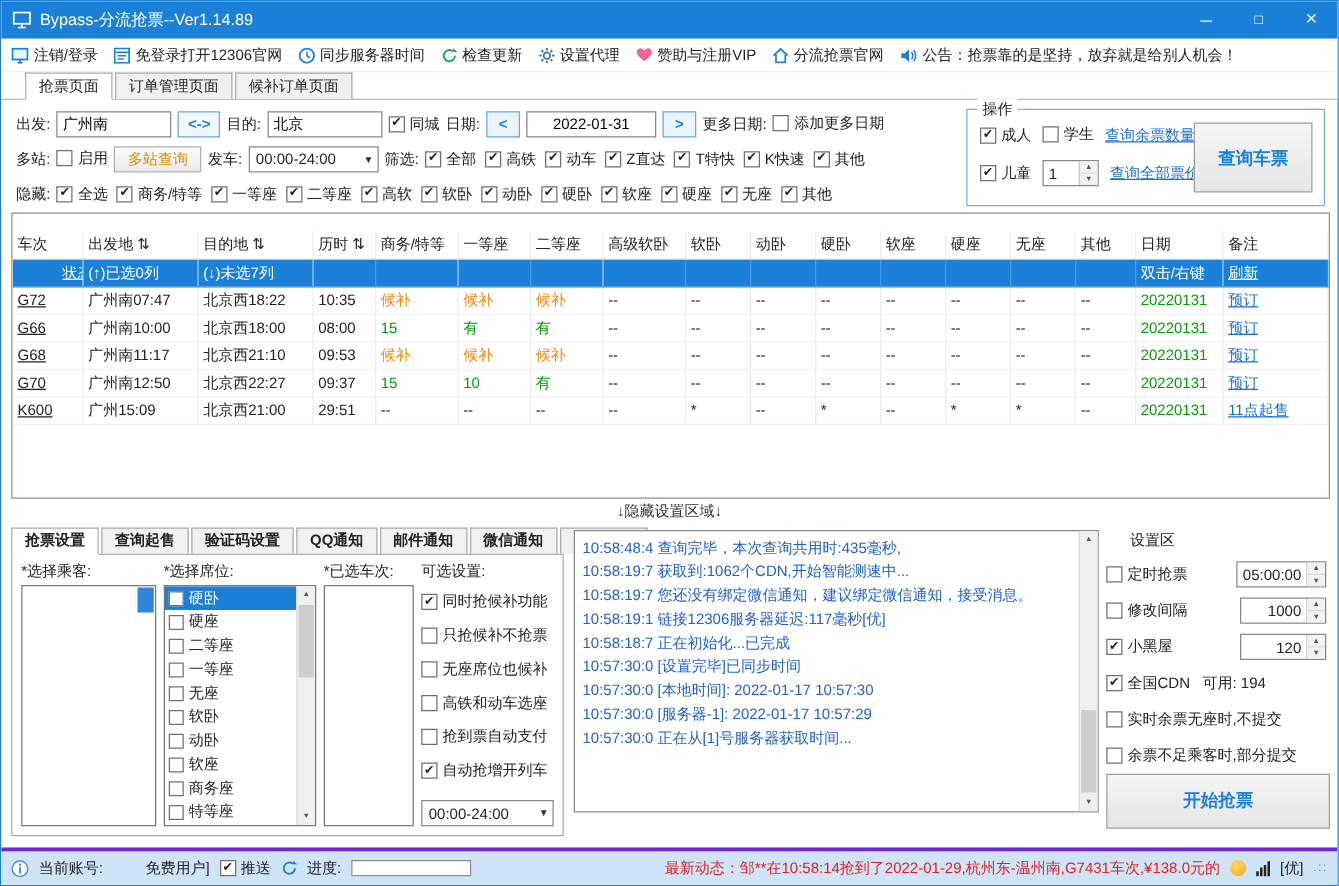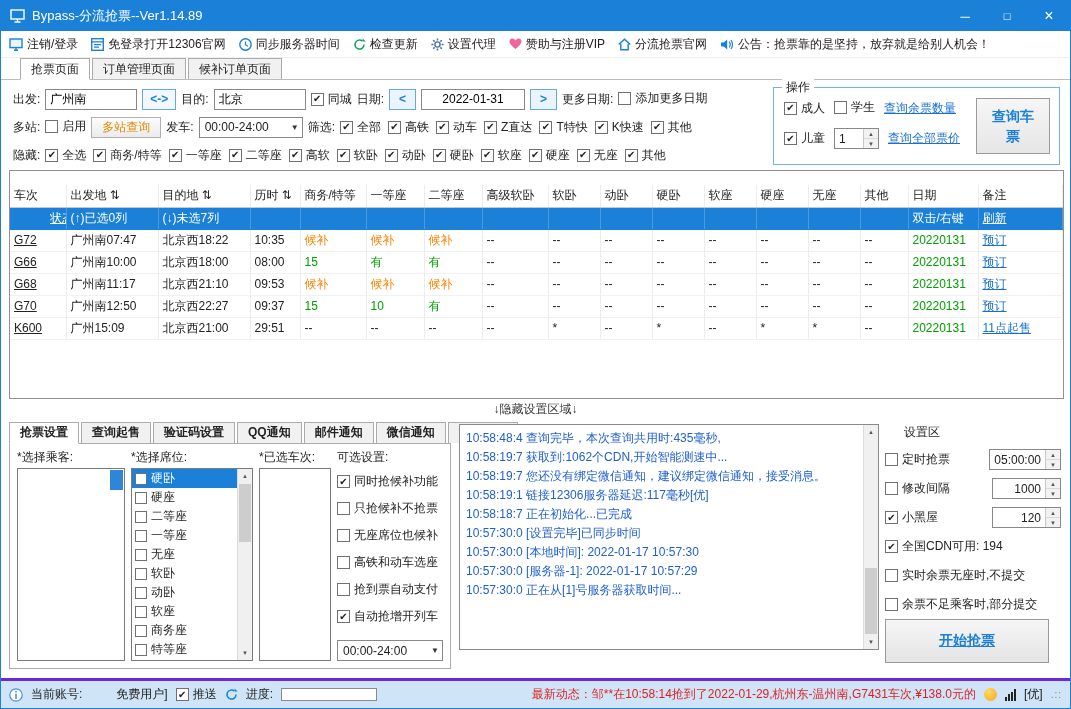--- a/index.html
+++ b/index.html
@@ -50,21 +50,21 @@
 .sa{flex:1;display:flex;align-items:center;justify-content:center;font-size:6px;color:#555;background:#f2f2f2;}
 .sa:first-child{border-bottom:1px solid #d8d8d8;}
 
 
 .groupbox{position:absolute;left:772px;top:86px;width:287px;height:78px;border:1px solid #74b2e8;background:#fff;}
 .legend{position:absolute;top:-9px;left:8px;background:#fff;padding:0 4px;}
 .op-row{position:absolute;left:10px;display:flex;align-items:center;gap:9px;}
 .op-r1{top:11px;}
 .op-r2{top:40px;}
 .link{color:#1a6fd4;text-decoration:underline;}
-.btn-query{position:absolute;right:9px;top:10px;width:74px;height:56px;border:1px solid #9a9a9a;background:linear-gradient(#f6f6f6,#e6e6e6);color:#1a80d8;font-weight:bold;font-size:14px;display:flex;align-items:center;justify-content:center;text-align:center;line-height:20px;padding:0 14px;}
+.btn-query{position:absolute;right:9px;top:10px;width:95px;height:56px;border:1px solid #9a9a9a;background:linear-gradient(#f6f6f6,#e6e6e6);color:#1a80d8;font-weight:bold;font-size:14px;display:flex;align-items:center;justify-content:center;text-align:center;line-height:20px;padding:0 14px;}
 
 
 .grid{position:absolute;left:8px;top:169px;width:1055px;height:229px;border:1px solid #919191;background:#fff;overflow:hidden;}
 .grid table{width:100%;border-collapse:collapse;table-layout:fixed;margin-top:14px;}
 .grid th,.grid td{height:22px;padding:0 4px;font-weight:normal;text-align:left;white-space:nowrap;overflow:hidden;border-right:1px solid #ececec;border-bottom:1px solid #f1f1f1;font-size:12px;}
 .grid thead th{border-bottom:1px solid #c8c8c8;background:#fff;}
 tr.sel td{background:#1a80d8;color:#fff;border-right-color:#4a9ae2;border-bottom-color:#1a80d8;}
 td.u{text-decoration:underline;padding-left:40px;}
 td.c-red{color:#ff6a4a;text-decoration:underline;}
 td.c-train{text-decoration:underline;}
@@ -104,22 +104,22 @@
 .out-box{position:absolute;left:458px;top:423px;width:420px;height:226px;border:1px solid #8a8a8a;background:#fff;}
 .out-lines{position:absolute;left:6px;top:4px;right:17px;bottom:2px;overflow:hidden;}
 .out-line{color:#1f5fd0;line-height:19px;white-space:nowrap;}
 
 
 .set-label{position:absolute;left:903px;top:423px;}
 .set-rows{position:absolute;left:884px;top:444px;width:176px;}
 .set-row{height:29px;display:flex;align-items:center;}
 .set-row .spin{margin-left:auto;}
 .set-row .sv{min-width:52px;justify-content:flex-end;}
-.suffix{}
-.btn-start{position:absolute;left:884px;top:618px;width:164px;height:44px;border:1px solid #9a9a9a;background:linear-gradient(#f6f6f6,#e4e4e4);color:#1a80d8;font-weight:bold;font-size:14px;display:flex;align-items:center;justify-content:center;text-decoration:underline;}
+.suffix{margin-left:10px;}
+.btn-start{position:absolute;left:884px;top:618px;width:179px;height:44px;border:1px solid #9a9a9a;background:linear-gradient(#f6f6f6,#e4e4e4);color:#1a80d8;font-weight:bold;font-size:14px;display:flex;align-items:center;justify-content:center;}
 
 
 .statusbar{position:absolute;left:0;bottom:0;width:100%;height:30px;background:#cfe4f7;border-top:3px solid #6d28d9;display:flex;align-items:center;padding:0 8px;gap:8px;white-space:nowrap;}
 .sb-ico{display:flex;align-items:center;}
 .acct{margin-left:26px;}
 .progress{width:96px;height:13px;border:1px solid #8a8a8a;background:#fff;}
 .news{margin-left:auto;color:#e02020;}
 .news span{color:#e02020;}
 .emoji{width:13px;height:13px;border-radius:50%;background:radial-gradient(circle at 35% 30%,#ffd95e,#f5a623);display:inline-block;}
 .signal{display:inline-flex;align-items:flex-end;gap:1px;height:12px;}

